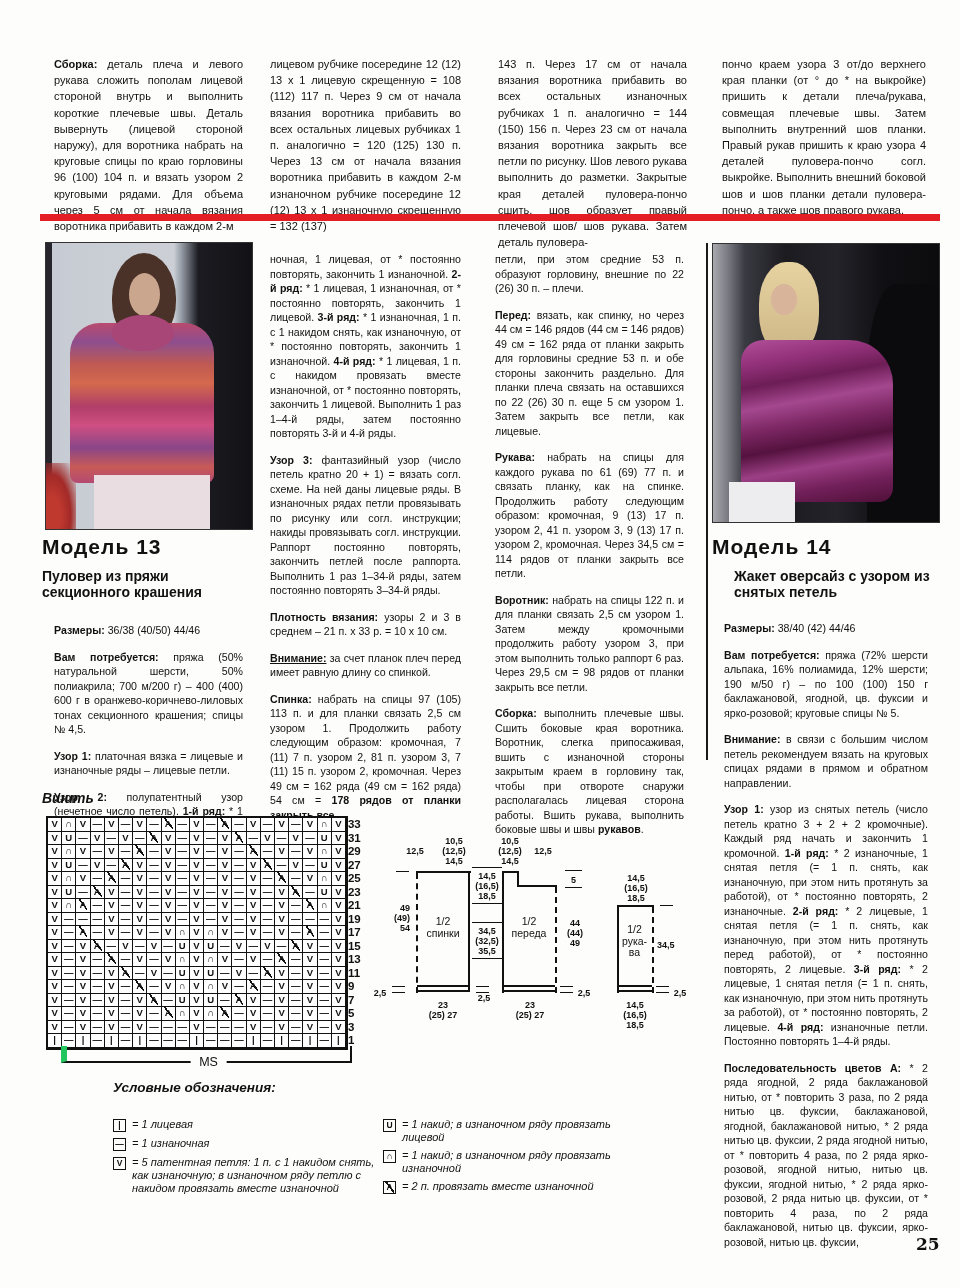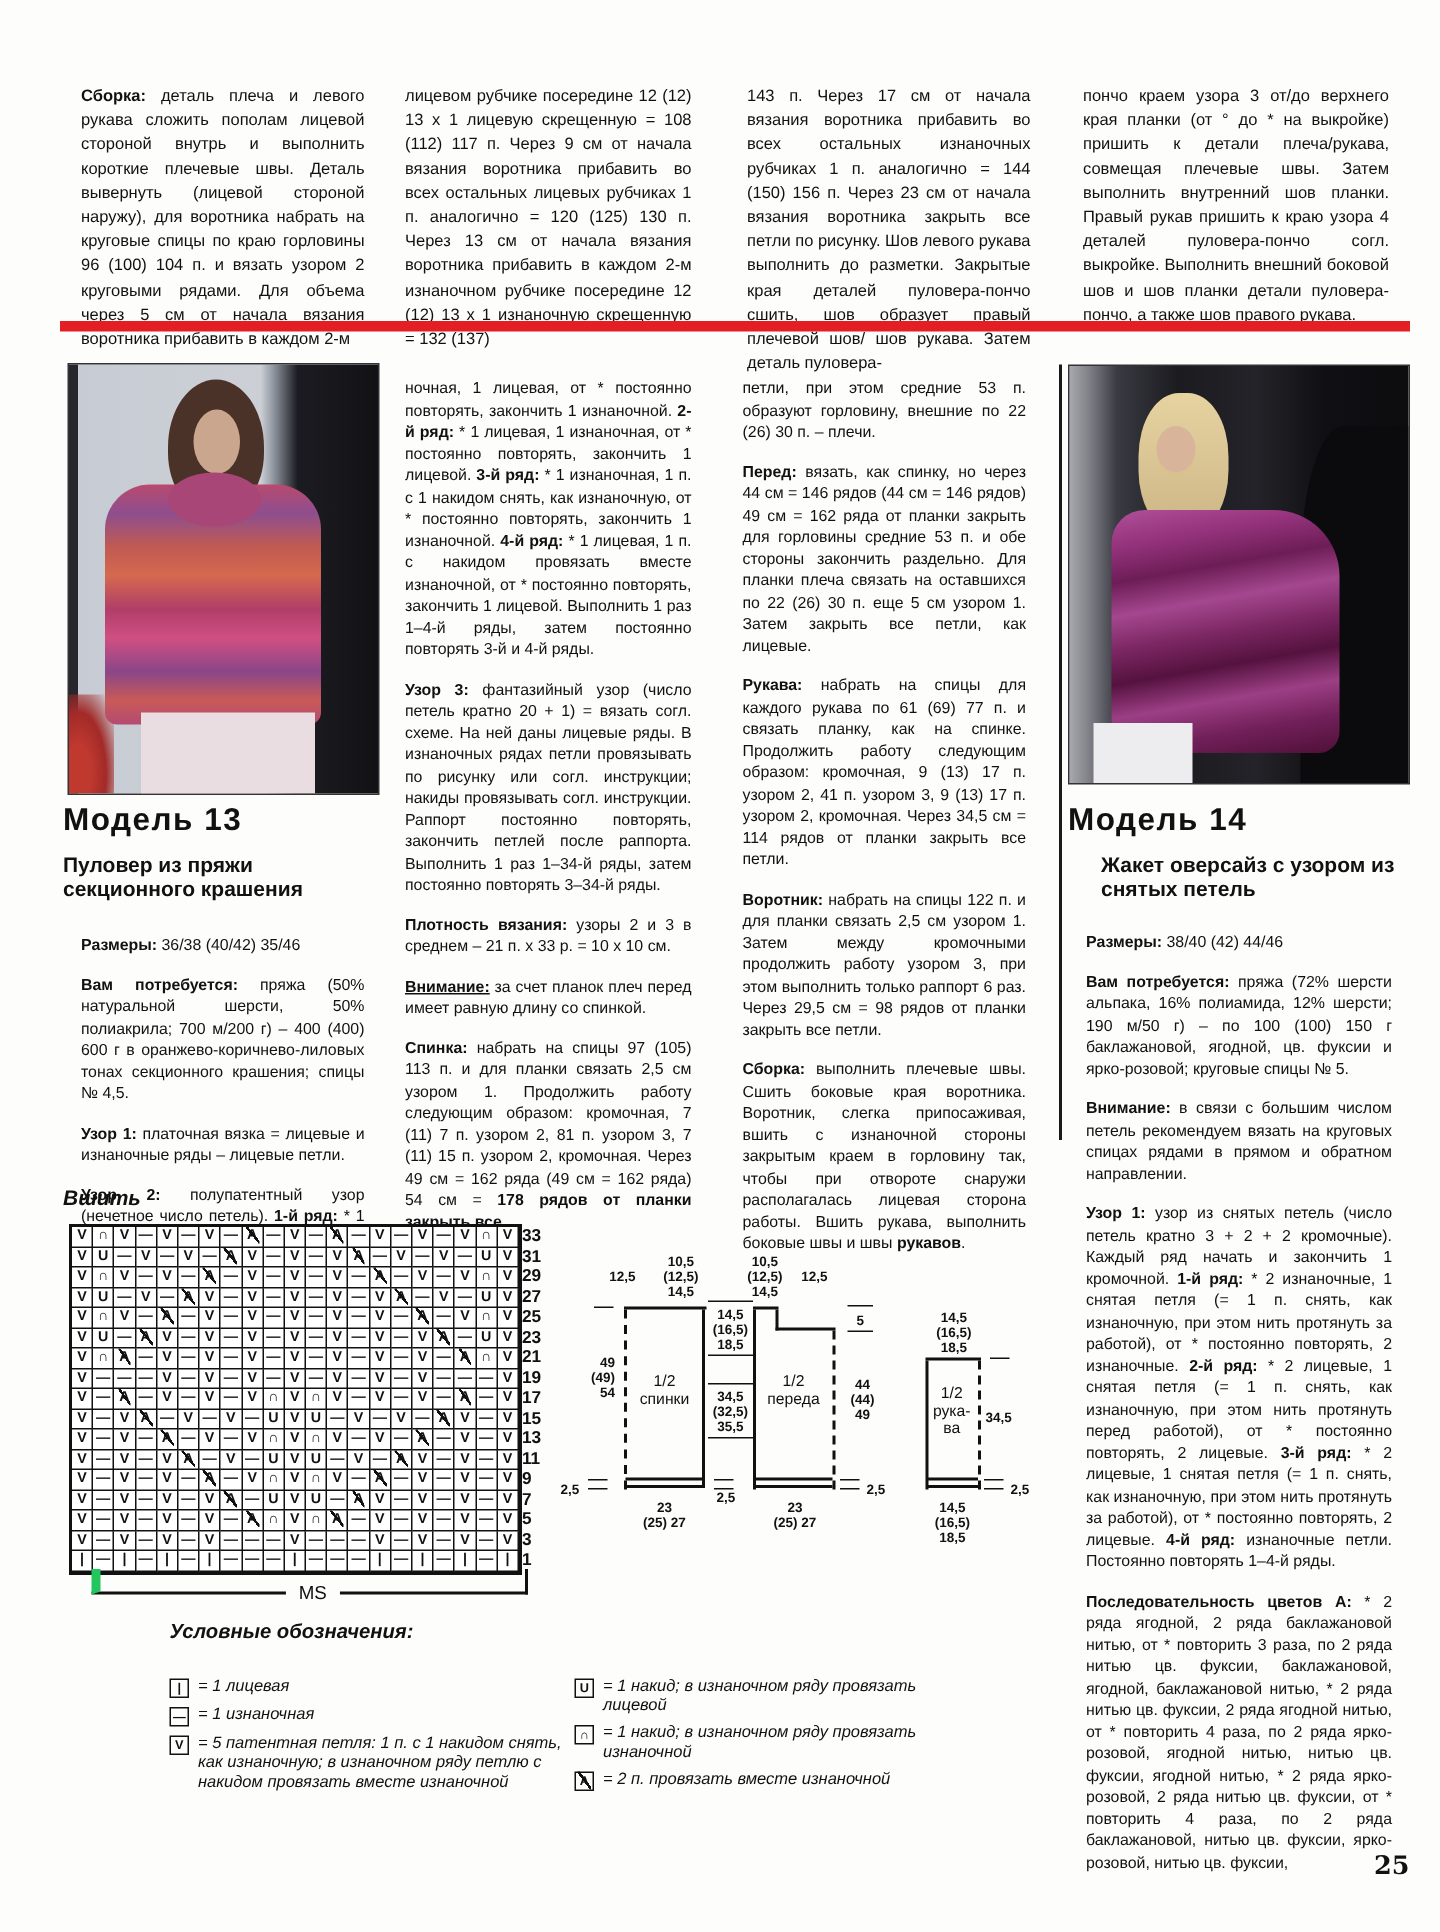--- a/index.html
+++ b/index.html
@@ -84,21 +84,21 @@
   <div class="p2-silhouette"></div>
   <div class="p2-hair"></div>
   <div class="p2-face"></div>
   <div class="p2-jacket"></div>
   <div class="p2-pants"></div>
 </div>
 
 <div class="mheading" style="left:42px;top:535px;">Модель 13</div>
 <div class="msub" style="left:42px;top:568px;width:200px;">Пуловер из пряжи секционного крашения</div>
 <div class="bodycol" style="left:42px;top:611px;width:213px;">
-    <p class="pb"><b>Размеры: </b><span>36/38 (40/42) 35/46</span></p>
+    <p class="pb"><b>Размеры: </b><span>36/38 (40/50) 44/46</span></p>
     <p class="pb"><b>Вам потребуется: </b><span>пряжа (50% натуральной шерсти, 50% полиакрила; 700 м/200 г) – 400 (400) 600 г в оранжево-коричнево-лиловых тонах секционного крашения; спицы № 4,5.</span></p>
     <p class="pb"><b>Узор 1: </b><span>платочная вязка = лицевые и изнаночные ряды – лицевые петли.</span></p>
     <p class="pb"><b>Узор 2: </b><span>полупатентный узор (нечетное число петель). </span><b>1-й ряд: </b><span>* 1 изна-</span></p>
   </div>
 <div class="bodycol" style="left:258px;top:240px;width:215px;">
     <p class="pb"><span>ночная, 1 лицевая, от * постоянно повторять, закончить 1 изнаночной. </span><b>2-й ряд: </b><span>* 1 лицевая, 1 изнаночная, от * постоянно повторять, закончить 1 лицевой. </span><b>3-й ряд: </b><span>* 1 изнаночная, 1 п. с 1 накидом снять, как изнаночную, от * постоянно повторять, закончить 1 изнаночной. </span><b>4-й ряд: </b><span>* 1 лицевая, 1 п. с накидом провязать вместе изнаночной, от * постоянно повторять, закончить 1 лицевой. Выполнить 1 раз 1–4-й ряды, затем постоянно повторять 3-й и 4-й ряды.</span></p>
     <p class="pb"><b>Узор 3: </b><span>фантазийный узор (число петель кратно 20 + 1) = вязать согл. схеме. На ней даны лицевые ряды. В изнаночных рядах петли провязывать по рисунку или согл. инструкции; накиды провязывать согл. инструкции. Раппорт постоянно повторять, закончить петлей после раппорта. Выполнить 1 раз 1–34-й ряды, затем постоянно повторять 3–34-й ряды.</span></p>
     <p class="pb"><b>Плотность вязания: </b><span>узоры 2 и 3 в среднем – 21 п. x 33 р. = 10 x 10 см.</span></p>
     <p class="pb"><b class="ul">Внимание:</b><span> за счет планок плеч перед имеет равную длину со спинкой.</span></p>
     <p class="pb"><b>Спинка: </b><span>набрать на спицы 97 (105) 113 п. и для планки связать 2,5 см узором 1. Продолжить работу следующим образом: кромочная, 7 (11) 7 п. узором 2, 81 п. узором 3, 7 (11) 15 п. узором 2, кромочная. Через 49 см = 162 ряда (49 см = 162 ряда) 54 см = </span><b>178 рядов от планки закрыть все</b></p>

